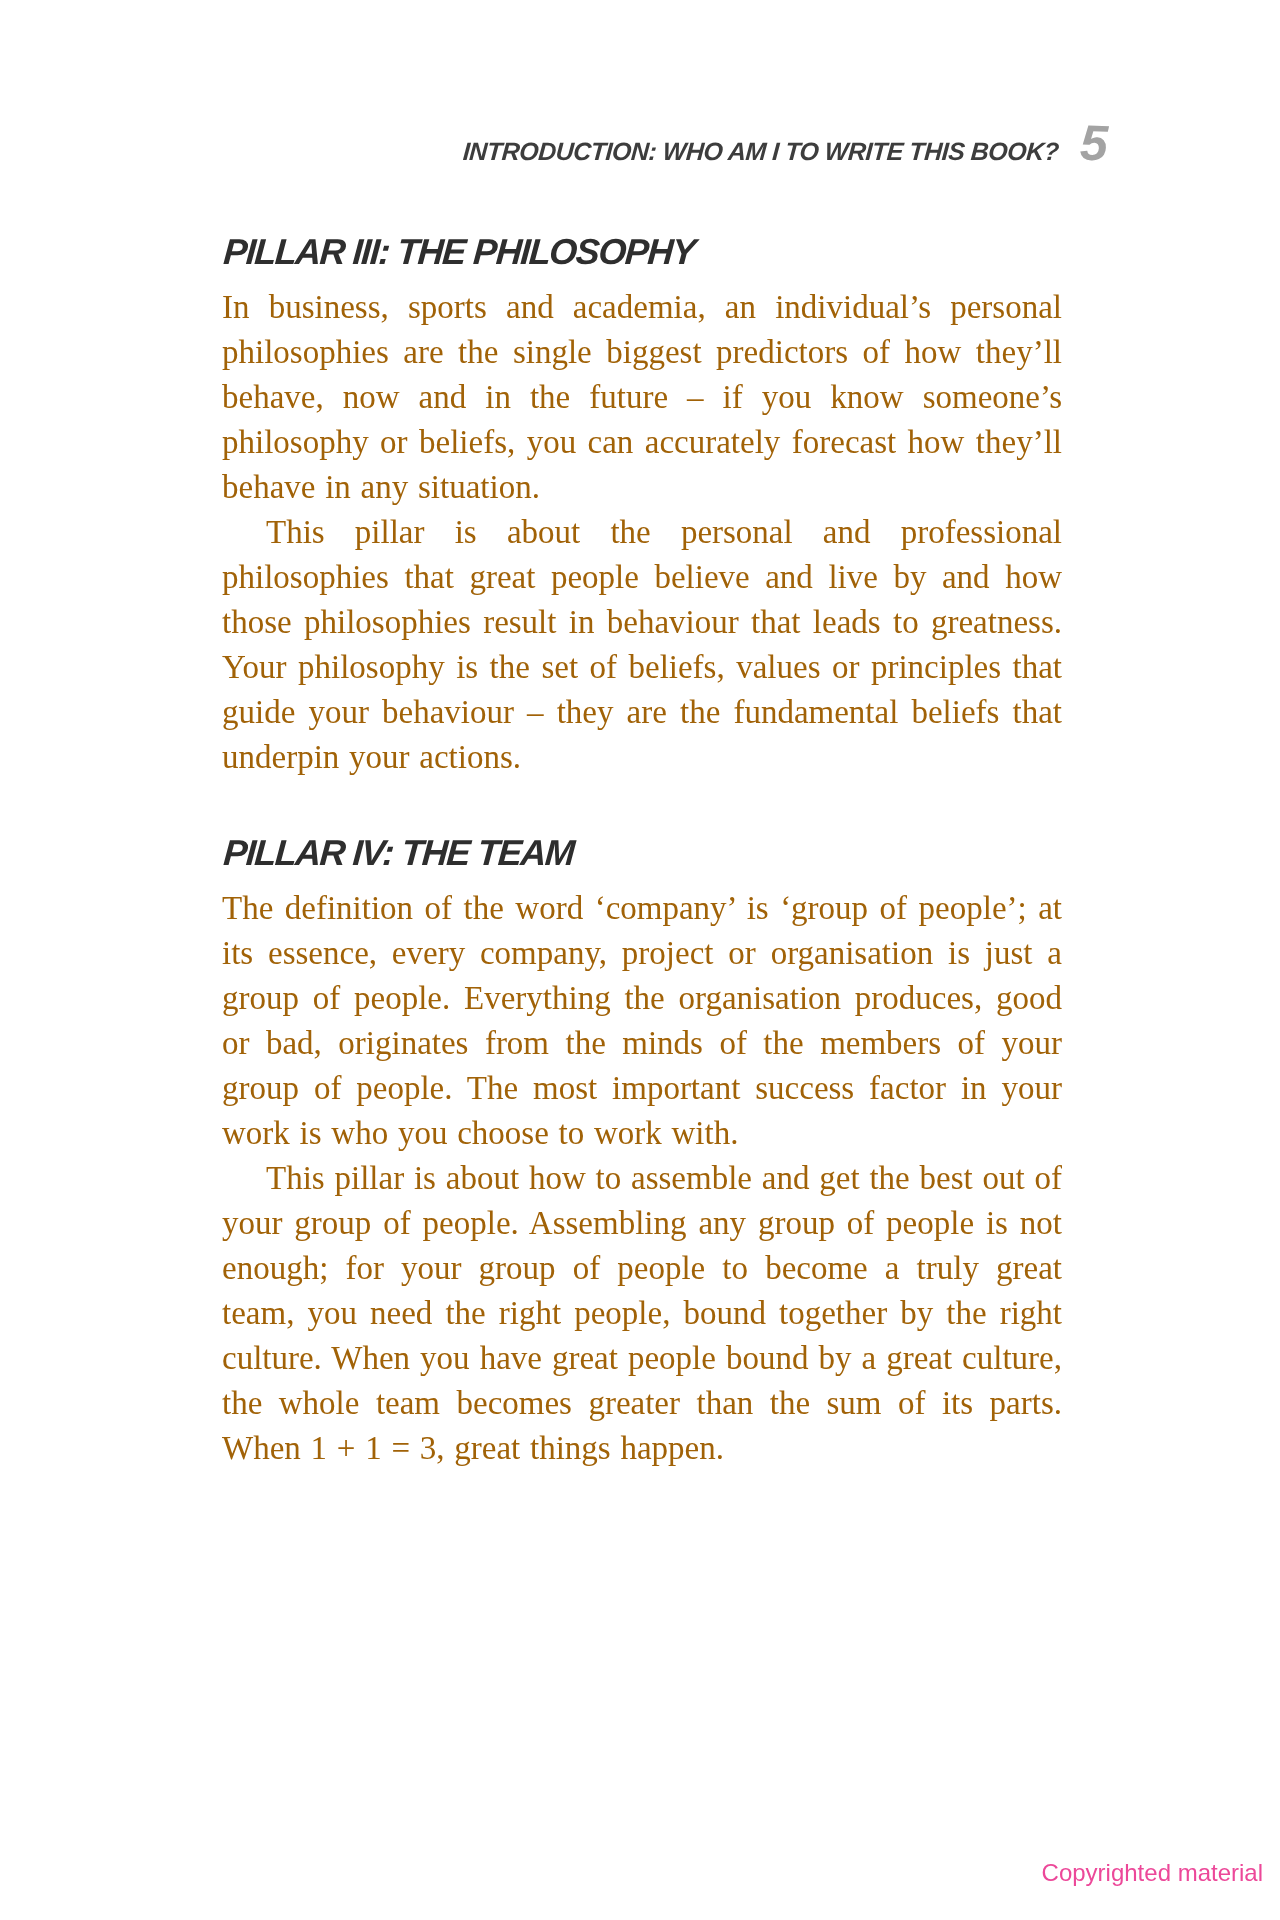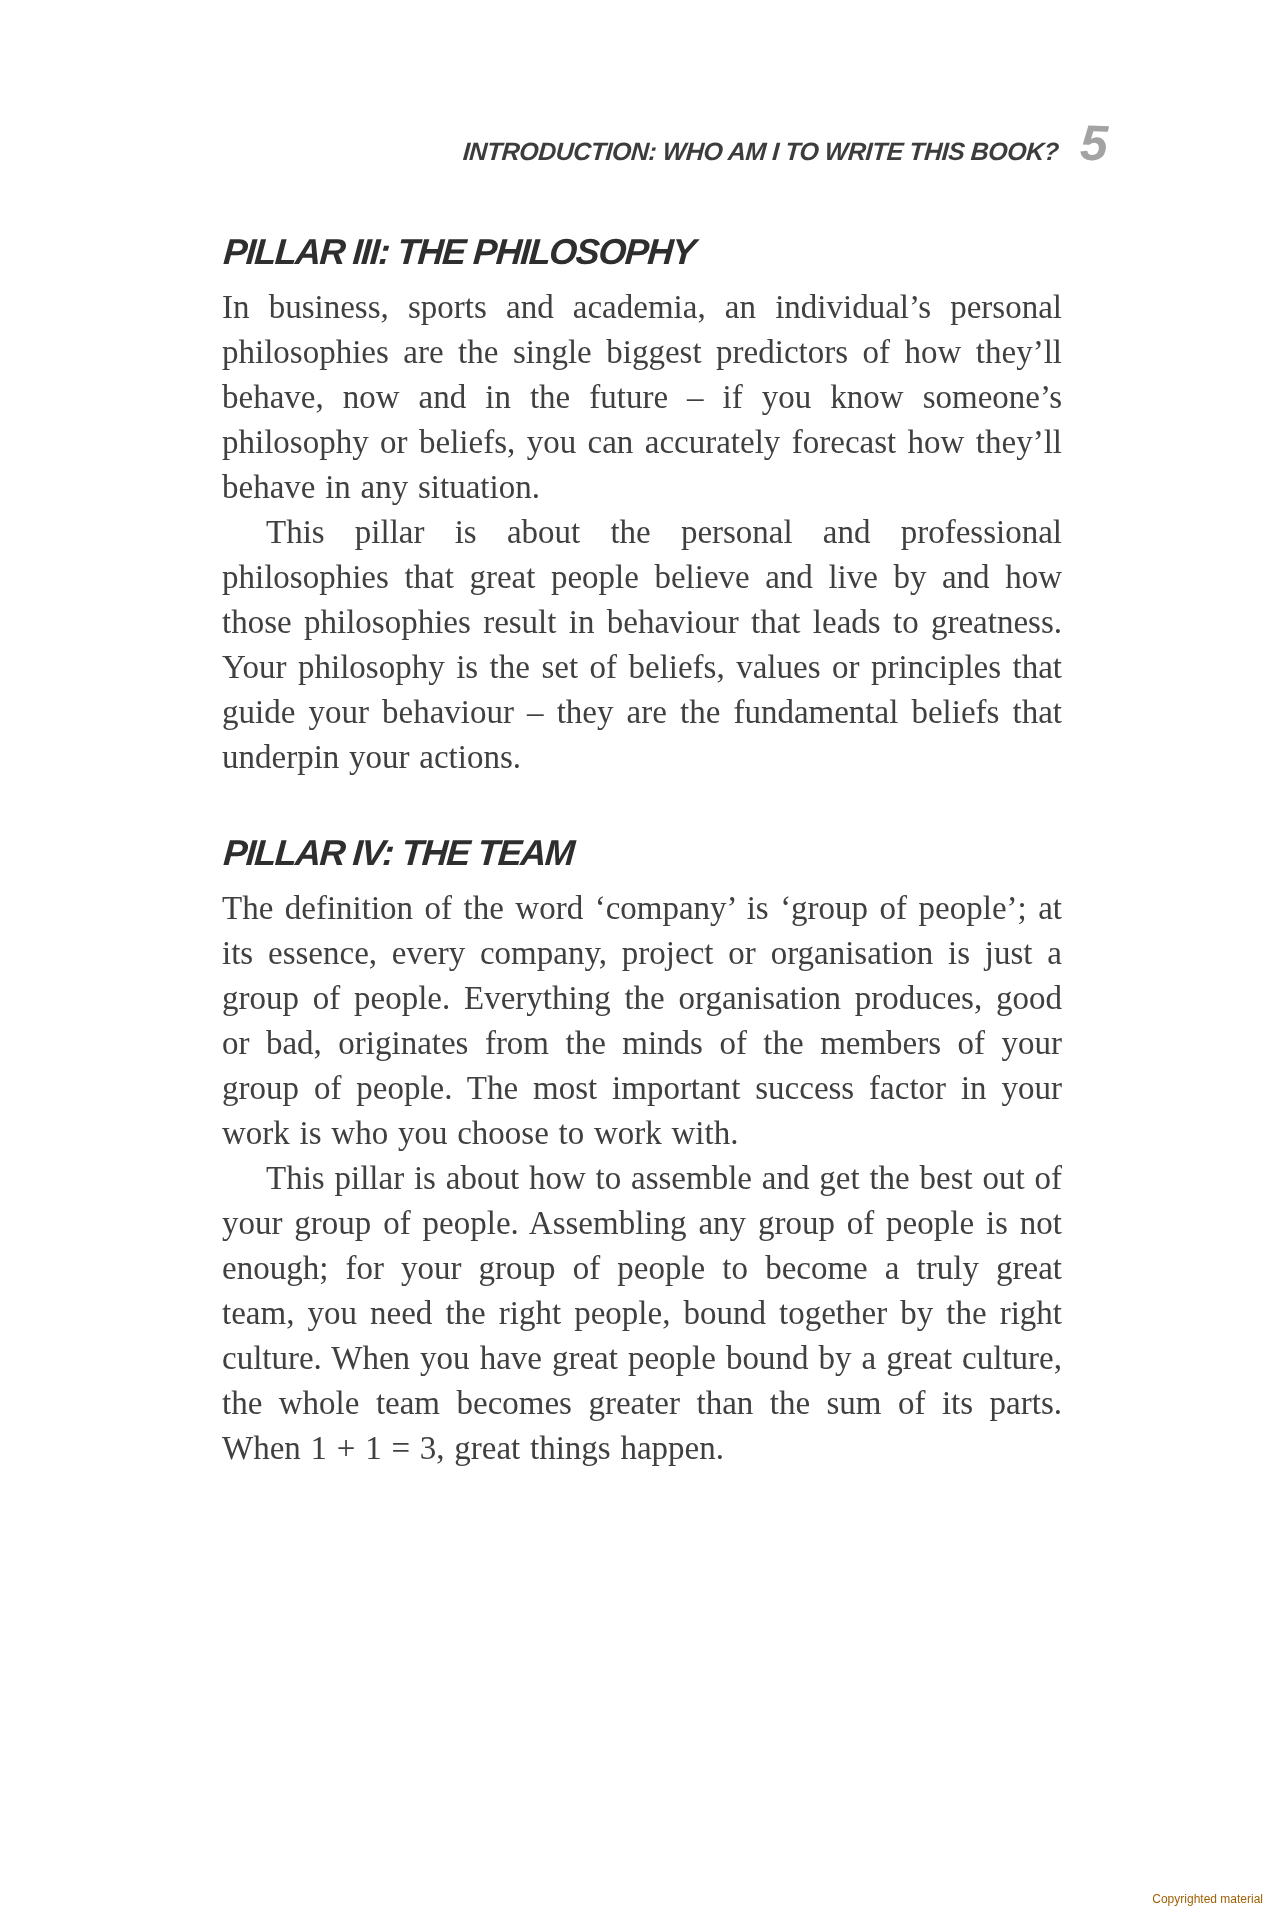--- a/index.html
+++ b/index.html
@@ -65,37 +65,37 @@
     white-space: nowrap;
   }
   .section + .section {
     margin-top: 52px;
   }
   .body-text p {
     margin: 0;
     font-family: "Liberation Serif", serif;
     font-size: 33px;
     line-height: 45px;
-    color: #404040;
+    color: #a16207;
     text-align: justify;
     text-indent: 44px;
     word-spacing: 1.5px;
   }
   .body-text p.first {
     text-indent: 0;
   }
 
   
   .copyright-notice {
     position: absolute;
     right: 17px;
-    bottom: 14px;
+    bottom: 33px;
     font-family: "Liberation Sans", sans-serif;
-    font-size: 12px;
-    color: #a16207;
+    font-size: 24px;
+    color: #ec4899;
   }
 </style>
 </head>
 <body>
 
 <div class="page">
 
   <div class="running-head">
     <span class="running-head-title">INTRODUCTION: WHO AM I TO WRITE THIS BOOK?</span>
     <span class="page-number">5</span>

